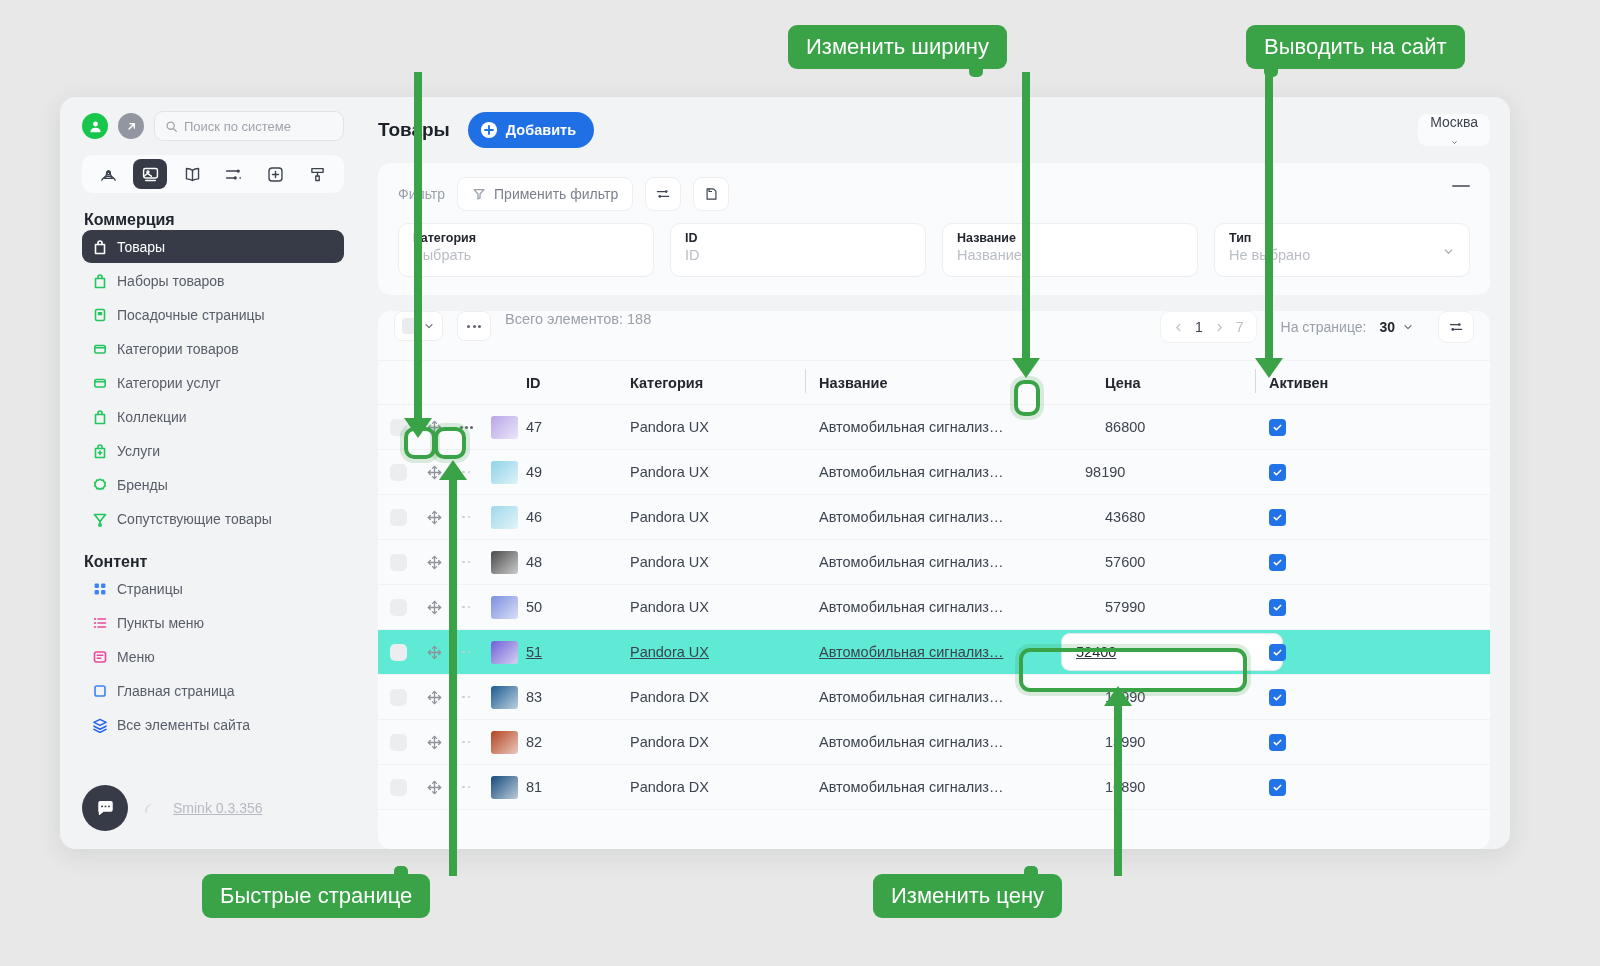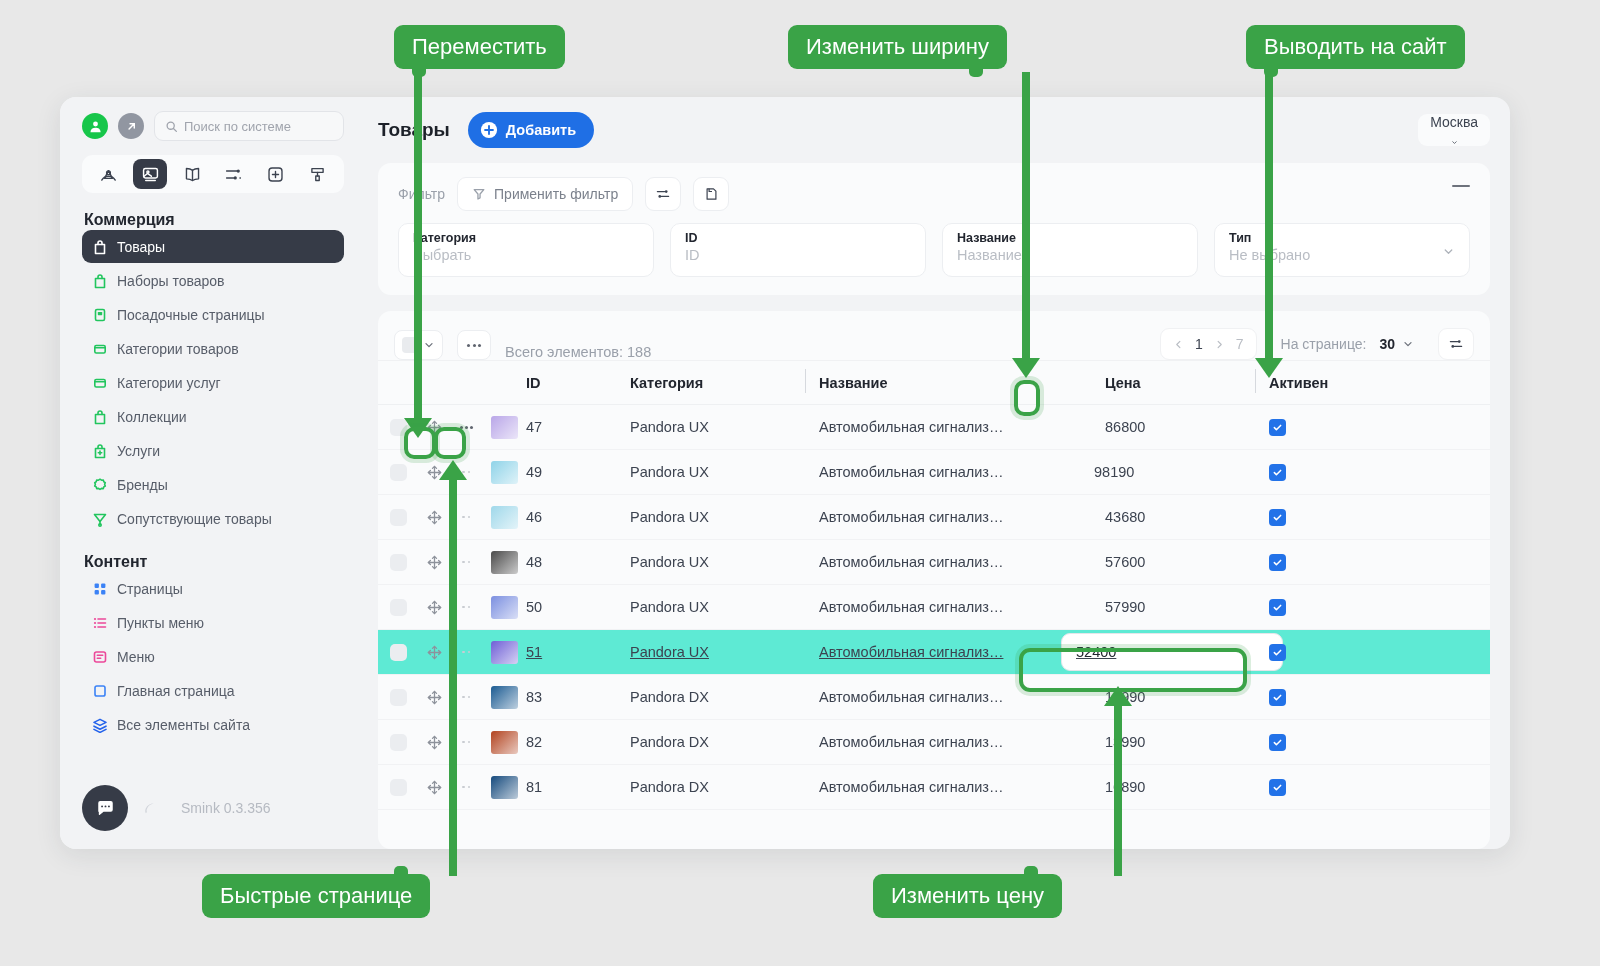--- a/index.html
+++ b/index.html
@@ -70,21 +70,21 @@
   .sb-item .ico { width: 16px; height: 16px; display:flex; align-items:center; justify-content:center; flex:0 0 16px;}
 
   .sb-footer {
     position: absolute; left: 22px; bottom: 18px;
     display: flex; align-items: center; gap: 14px;
   }
   .chat-bubble {
     width: 46px; height: 46px; border-radius: 50%;
     background: #363b47; display: flex; align-items: center; justify-content: center;
   }
-  .ver { color: #b6bac2; font-size: 14px; display: flex; align-items: center; gap: 24px; }
+  .ver { color: #b6bac2; font-size: 14px; display: flex; align-items: center; gap: 16px; text-decoration: underline; }
 
   
   .main { flex: 1; display: flex; flex-direction: column; min-width: 0; padding: 0 20px 0 0; }
   .main-head {
     height: 66px; display: flex; align-items: center; gap: 18px;
     padding-left: 18px;
   }
   .page-title { font-size: 19px; font-weight: bold; color: #1d2129; }
   .btn-add {
     background: #1f6fe5; color: #fff; border-radius: 20px;
@@ -124,21 +124,21 @@
     flex: 1; height: 54px; background: #fff; border: 1px solid #eceef1;
     border-radius: 10px; padding: 7px 14px; position: relative;
   }
   .field .lbl { font-size: 12.5px; font-weight: bold; color: #22262f; }
   .field .ph { font-size: 14.5px; color: #b9bdc4; margin-top: 2px; }
   .field .chev { position: absolute; right: 14px; top: 20px; color: #aeb3bb; }
 
   
   .table-card { margin-top: 16px; flex: 1; display: flex; flex-direction: column; overflow: hidden; }
   .tbl-toolbar {
-    height: 50px; display: flex; align-items: flex-end; gap: 14px; padding: 0 16px;
+    height: 50px; display: flex; align-items: flex-start; gap: 14px; padding: 0 16px;
     border-bottom: 1px solid #f0f1f3;
   }
   .chk-drop {
     height: 30px; border: 1px solid #eceef1; border-radius: 8px; background: #fff;
     display: flex; align-items: center; gap: 5px; padding: 0 7px;
   }
   .chk-sq { width: 16px; height: 16px; border-radius: 4px; background: #e9ebee; }
   .dots-btn {
     width: 34px; height: 30px; border: 1px solid #eceef1; border-radius: 8px; background: #fff;
     display: flex; align-items: center; justify-content: center; gap: 2.5px;
@@ -623,21 +623,21 @@
                     <span class="minidot"></span>
                     <span class="minidot"></span>
                   </span>
                 </div>
                 <div class="c-img">
                   <span class="thumb" style="background:linear-gradient(135deg,#8fd3e8,#ffffff 140%);display:block;"></span>
                 </div>
                 <div class="c-id">49</div>
                 <div class="c-cat">Pandora UX</div>
                 <div class="c-name">Автомобильная сигнализ…</div>
-                <div class="c-price"><span style="margin-left:33px">98190</span></div>
+                <div class="c-price"><span style="margin-left:24px">98190</span></div>
                 <div class="c-act2">
                   <span class="blue-chk">
                     <svg width="11" height="11" viewBox="0 0 14 14" stroke="#fff" stroke-width="2" fill="none" stroke-linecap="round" stroke-linejoin="round">
                       <path d="M3 7.2l2.6 2.6L11 4.4"></path>
                     </svg>
                   </span>
                 </div>
               </div>
               <div class="trow">
                 <div class="c-chk">
@@ -860,24 +860,20 @@
                   </span>
                 </div>
               </div>
             </div>
         </div>
       </div>
 
     </div>
   </div>
 
-  <div class="callout down" style="left:394px; top:25px;">
-    <span>Переместить</span>
-    <span class="tail" style="left:18px;"></span>
-  </div>
   <div class="ann-line" style="left:414px; top:72px; height:348px;"></div>
   <div class="ann-head down" style="left:404px; top:418px;"></div>
 
   <div class="callout down" style="left:788px; top:25px;">
     <span>Изменить ширину</span>
     <span class="tail" style="right:24px;"></span>
   </div>
   <div class="ann-line" style="left:1022px; top:72px; height:290px;"></div>
   <div class="ann-head down" style="left:1012px; top:358px;"></div>
 

